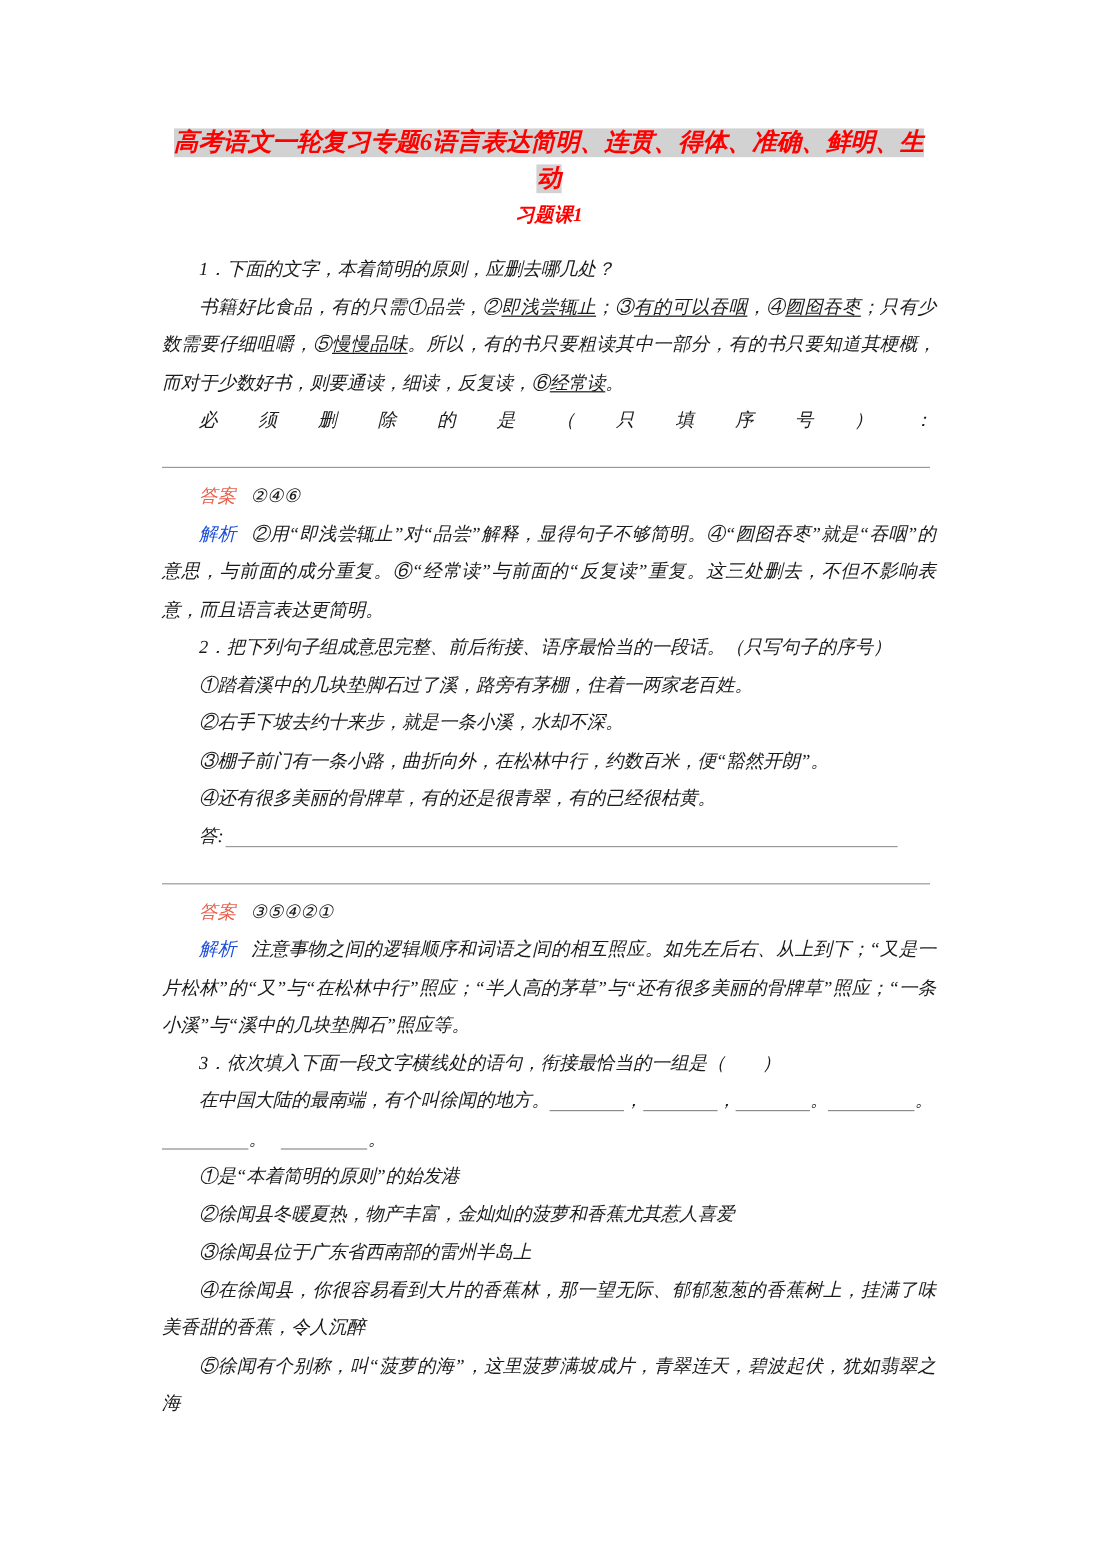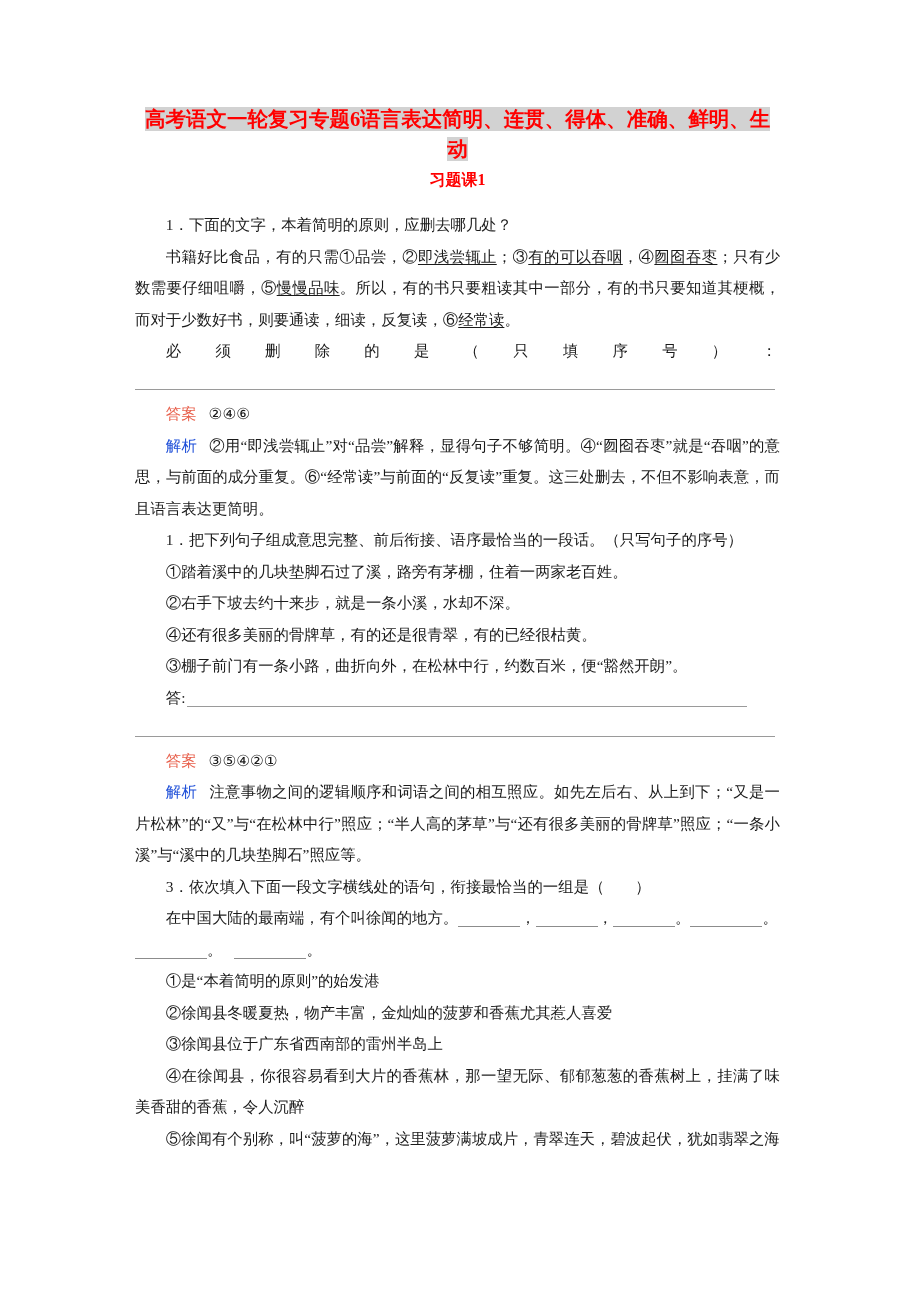--- a/index.html
+++ b/index.html
@@ -15,20 +15,21 @@
     color: #1a1a1a;
     overflow: hidden;
   }
 
   .page {
     position: absolute;
     left: 135px;
     top: 0;
     width: 645px;   
     height: 1302px;
+    font-style: italic;
   }
 
   
   .doc-title {
     margin-top: 104px;
     text-align: center;
     font-size: 20.5px;
     line-height: 30px;
     font-weight: bold;
     color: #FF0000;
@@ -161,25 +162,25 @@
       <span>）</span>
       <span>：</span>
     </div>
 
     <div class="ans-rule"></div>
 
     <p class="ind"><span class="tag-answer">答案</span><span class="gap"></span><span>②④⑥</span></p>
 
     <p class="ind"><span class="tag-analysis">解析</span><span class="gap"></span><span>②用“即浅尝辄止”对“品尝”解释，显得句子不够简明。④“囫囵吞枣”就是“吞咽”的意思，与前面的成分重复。⑥“经常读”与前面的“反复读”重复。这三处删去，不但不影响表意，而且语言表达更简明。</span></p>
 
-    <p class="ind">1．把下列句子组成意思完整、前后衔接、语序最恰当的一段话。（只写句子的序号）</p>
+    <p class="ind">2．把下列句子组成意思完整、前后衔接、语序最恰当的一段话。（只写句子的序号）</p>
     <p class="ind">①踏着溪中的几块垫脚石过了溪，路旁有茅棚，住着一两家老百姓。</p>
     <p class="ind">②右手下坡去约十来步，就是一条小溪，水却不深。</p>
+    <p class="ind">③棚子前门有一条小路，曲折向外，在松林中行，约数百米，便“豁然开朗”。</p>
     <p class="ind">④还有很多美丽的骨牌草，有的还是很青翠，有的已经很枯黄。</p>
-    <p class="ind">③棚子前门有一条小路，曲折向外，在松林中行，约数百米，便“豁然开朗”。</p>
 
     <p class="answer-prompt"><span>答:</span><span class="rule"></span></p>
 
     <div class="ans-rule"></div>
 
     <p class="ind"><span class="tag-answer">答案</span><span class="gap"></span><span>③⑤④②①</span></p>
 
     <p class="ind"><span class="tag-analysis">解析</span><span class="gap"></span><span>注意事物之间的逻辑顺序和词语之间的相互照应。如先左后右、从上到下；“又是一片松林”的“又”与“在松林中行”照应；“半人高的茅草”与“还有很多美丽的骨牌草”照应；“一条小溪”与“溪中的几块垫脚石”照应等。</span></p>
 
     <p class="ind">3．依次填入下面一段文字横线处的语句，衔接最恰当的一组是（　　）</p>

